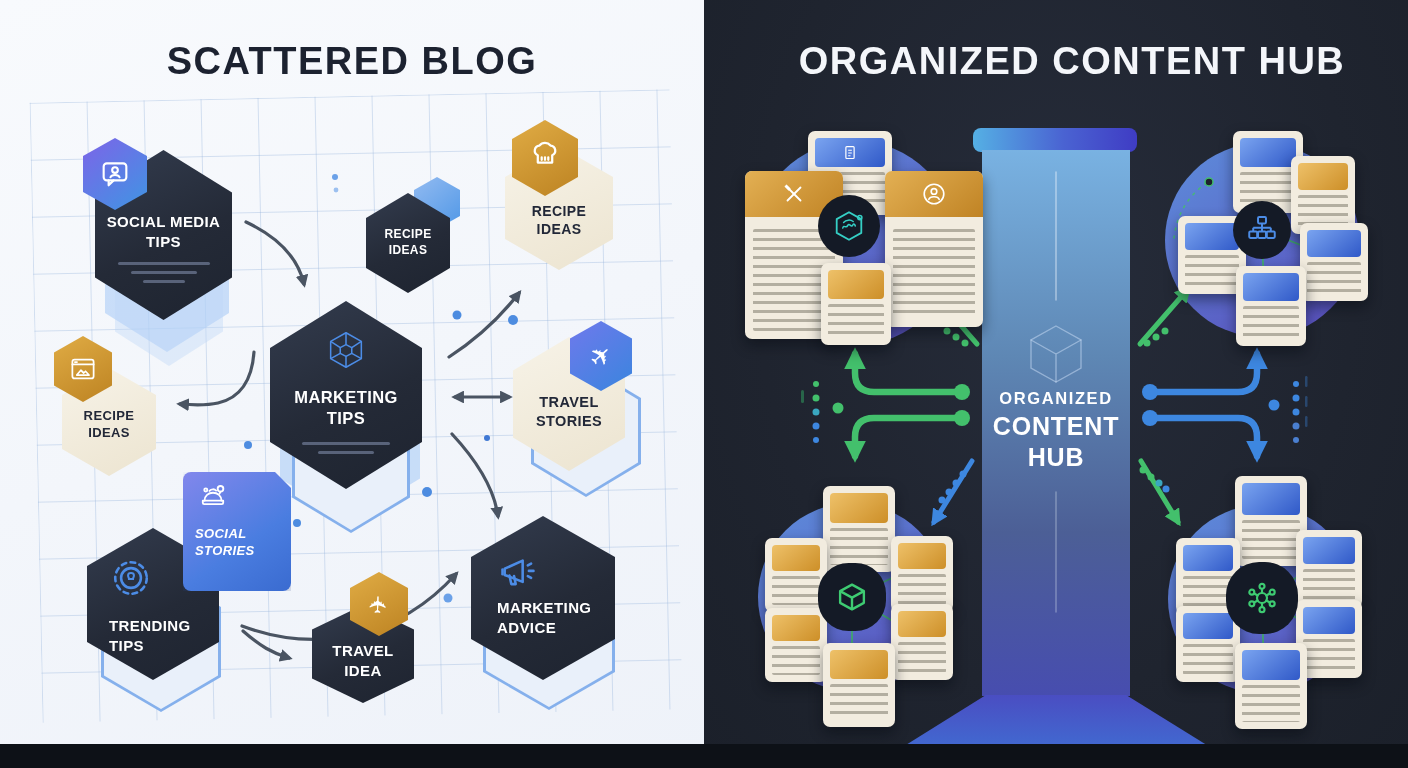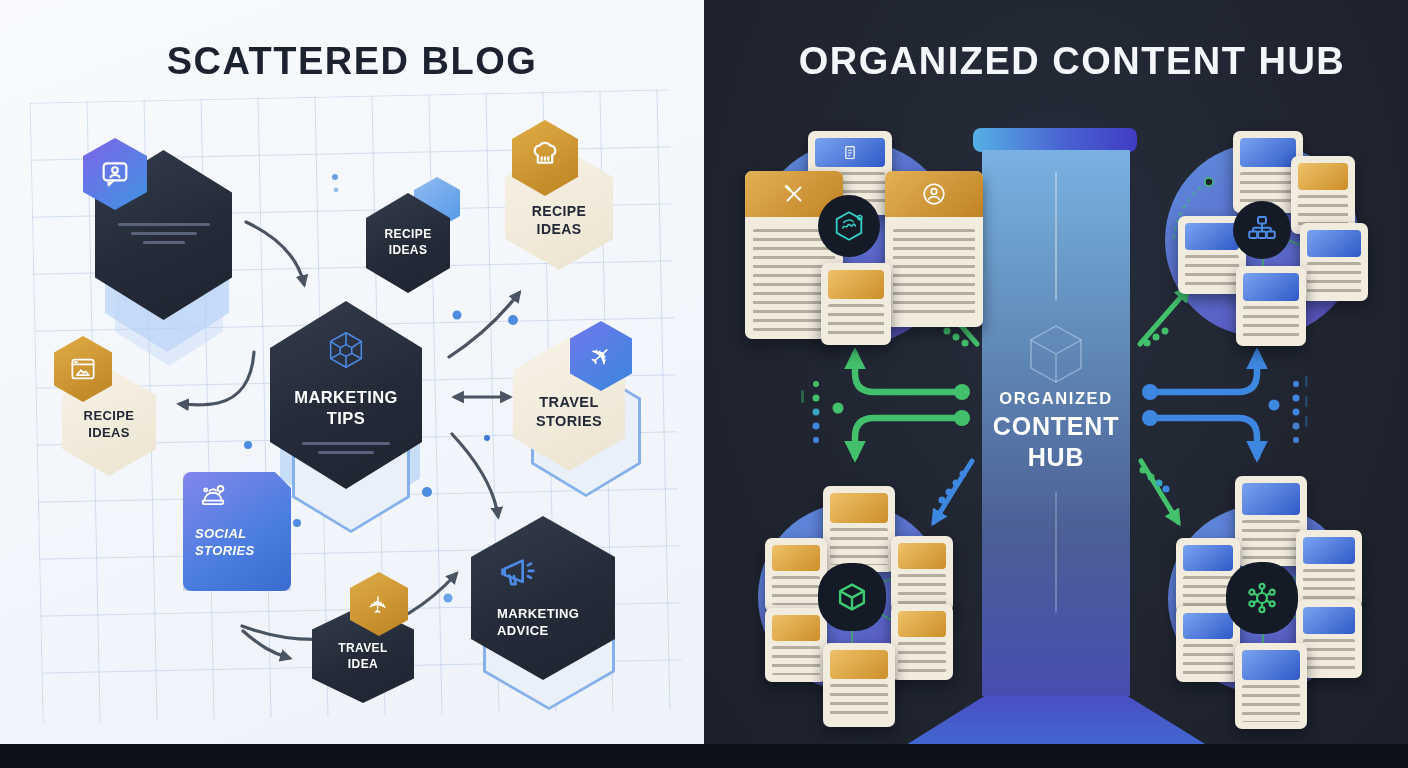--- a/index.html
+++ b/index.html
@@ -92,20 +92,21 @@
 
   <section class="panel left">
     <h1 class="ptitle">SCATTERED BLOG</h1>
     <div class="grid"></div>
 
     <div class="node" style="left:95px;top:150px;width:137px;height:170px;">
       <div class="hex echo fill1" style="left:10px;top:46px;width:124px;height:156px;"></div>
       <div class="hex echo fill2" style="left:20px;top:78px;width:108px;height:138px;"></div>
       <div class="hex mainhex dark"></div>
       <div class="ncontent" style="padding-top:62px;">
+        <span class="nlabel" style="width:122px;font-size:15px;">SOCIAL MEDIA TIPS</span>
         <span class="bars" style="margin-top:11px;">
           <span class="bar" style="width:92px;"></span>
             <span class="bar" style="width:66px;"></span>
             <span class="bar" style="width:42px;"></span>
         </span>
       </div>
       <div class="hex badge badge-blue" style="left:-12px;top:-12px;width:64px;height:72px;">
         <svg width="34" height="34" viewBox="0 0 24 24" fill="none" stroke="#fff" stroke-width="1.5" stroke-linecap="round" stroke-linejoin="round">
           <rect x="4" y="4.5" width="16" height="12" rx="2.2"></rect>
             <path d="M7.5 16.5 V20 L11 16.5"></path>
@@ -179,20 +180,36 @@
         </div>
       <div class="hex mainhex cream"></div>
       <div class="ncontent" style="padding-top:56px;">
         <span class="nlabel darktx" style="width:92px;font-size:14.5px;">TRAVEL STORIES</span>
       </div>
       <div class="hex badge badge-blue2" style="left:57px;top:-16px;width:62px;height:70px;">
         <span class="planeglyph" style="font-size:26px;transform:rotate(-42deg);">✈</span>
       </div>
     </div>
 
+    <div class="node" style="left:87px;top:528px;width:132px;height:152px;">
+      <div class="hex echo ol" style="left:14px;top:44px;width:120px;height:140px;">
+          <div class="hex in"></div>
+        </div>
+      <div class="hex mainhex dark"></div>
+      <div class="ncontent" style="align-items:flex-start;padding:28px 0 0 22px;">
+        <span>
+          <svg width="44" height="44" viewBox="0 0 24 24" fill="none" stroke="#4c8ce6" stroke-width="1.4" stroke-linecap="round">
+            <circle cx="12" cy="12" r="8.6" stroke-dasharray="2.6 2.4"></circle>
+              <circle cx="12" cy="12" r="5.4"></circle>
+            <path d="M10.4 10.6 c0-1.7 3.2-1.7 3.2 0 c0 .9-.5 1.1-.5 2 h-2.2 c0-.9-.5-1.1-.5-2 Z" stroke-width="1.1"></path>
+            </svg>
+        </span>
+        <span class="nlabel lefttx" style="width:100px;font-size:15px;margin-top:12px;">TRENDING TIPS</span>
+      </div>
+    </div>
 
     <div class="node front" style="left:183px;top:472px;width:88px;height:101px;font-style:italic;">
       <div class="doccard" style="left:0;top:0;width:88px;height:101px;">
         <span style="margin-bottom:6px;">
           <svg width="36" height="34" viewBox="0 0 24 24" fill="none" stroke="#fff" stroke-width="1.3" stroke-linecap="round" stroke-linejoin="round">
             <path d="M6 13.2 C6 9.8 8.8 7.6 12 7.6 C15.2 7.6 18 9.8 18 13.2"></path>
             <path d="M4.8 13.2 H19.2 V14.6 A1 1 0 0 1 18.2 15.6 H5.8 A1 1 0 0 1 4.8 14.6 Z"></path>
             <circle cx="17.3" cy="4.8" r="2"></circle>
               <path d="M17.3 6.8 L16.6 8.2"></path>
             <circle cx="6.9" cy="5.6" r="1.1"></circle>
@@ -200,42 +217,42 @@
             </svg>
         </span>
         <span class="nlabel lefttx" style="font-size:13px;">SOCIAL STORIES</span>
       </div>
       <div class="fold"></div>
     </div>
 
     <div class="node" style="left:312px;top:605px;width:102px;height:98px;">
       <div class="hex mainhex dark"></div>
       <div class="ncontent" style="padding-top:36px;">
-        <span class="nlabel" style="width:64px;font-size:12px;">TRAVEL IDEA</span>
+        <span class="nlabel" style="width:64px;font-size:15px;">TRAVEL IDEA</span>
       </div>
       <div class="hex badge badge-gold" style="left:38px;top:-33px;width:58px;height:64px;">
         <span class="planeglyph" style="font-size:23px;transform:rotate(-88deg);">✈</span>
       </div>
     </div>
 
     <div class="node" style="left:471px;top:516px;width:144px;height:164px;">
       <div class="hex echo ol" style="left:12px;top:42px;width:132px;height:152px;">
           <div class="hex in"></div>
         </div>
       <div class="hex mainhex dark"></div>
       <div class="ncontent" style="align-items:flex-start;padding:34px 0 0 26px;">
         <span>
           <svg width="44" height="44" viewBox="0 0 24 24" fill="none" stroke="#4c8ce6" stroke-width="1.4" stroke-linecap="round" stroke-linejoin="round">
             <path d="M4.2 10.2 L14 5.8 V17.4 L4.2 13.6 Z"></path>
               <path d="M3 10.6 V13.2"></path>
             <path d="M6.8 13.9 L7.8 18.6 H10.2 L9.3 14.2"></path>
             <path d="M16.8 8.4 L18.6 7.4 M17.4 11.4 H19.9 M16.8 14.2 L18.6 15.2"></path>
             </svg>
         </span>
-        <span class="nlabel lefttx" style="width:112px;font-size:13px;margin-top:8px;">MARKETING ADVICE</span>
+        <span class="nlabel lefttx" style="width:112px;font-size:15px;">MARKETING ADVICE</span>
       </div>
     </div>
 
     <svg class="overlay" viewBox="0 0 704 768">
       <defs>
         <marker id="ma" viewBox="0 0 10 10" refX="7" refY="5" markerWidth="4" markerHeight="4" orient="auto-start-reverse">
           <path d="M0 0 L10 5 L0 10 Z" fill="#4a5462"></path>
           </marker>
       </defs>
       <g fill="none" stroke="#4a5462" stroke-width="3.2" stroke-linecap="round">

